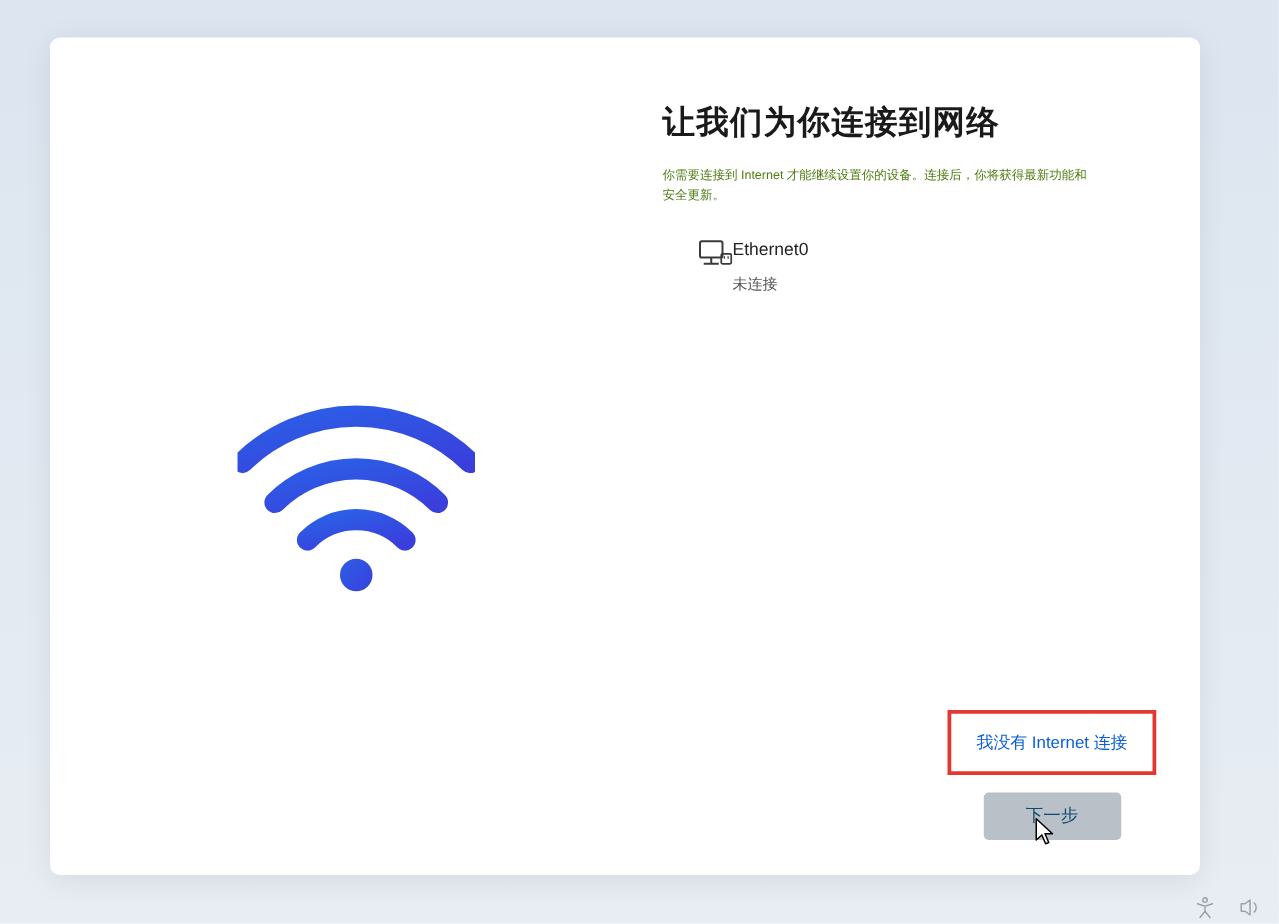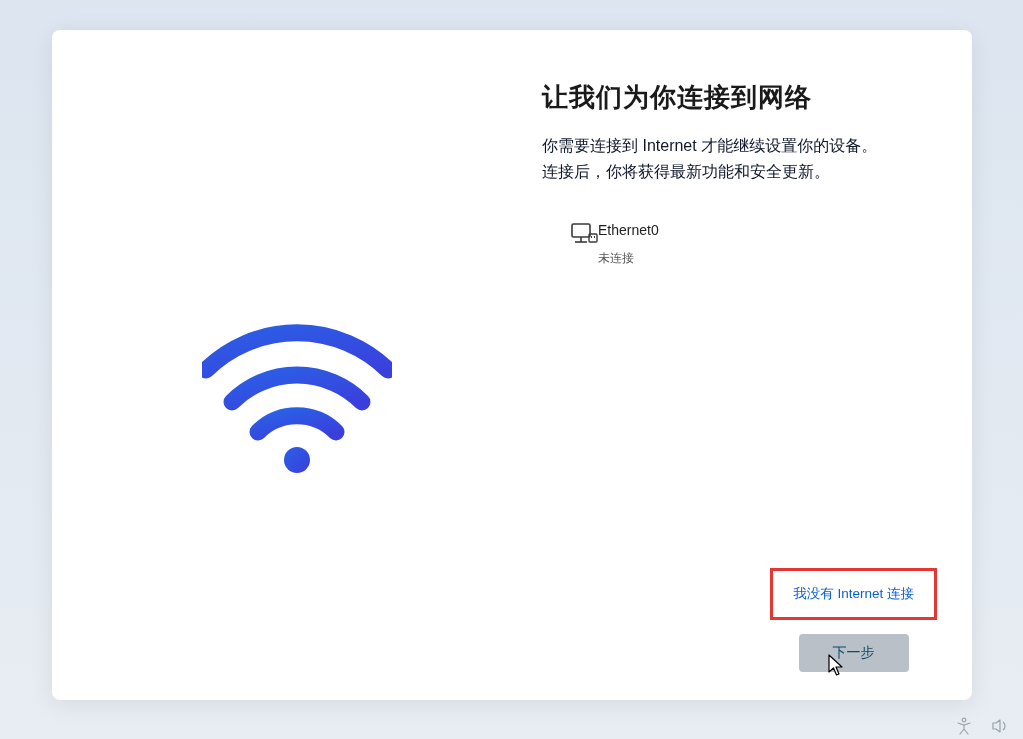--- a/index.html
+++ b/index.html
@@ -6,21 +6,21 @@
     body {
       width: 1023px;
       height: 739px;
       background: linear-gradient(180deg, #dce5f0 0%, #e8edf3 100%);
       font-family: "Segoe UI", "Microsoft YaHei", sans-serif;
       position: relative;
       overflow: hidden;
     }
     .panel {
       position: absolute;
-      left: 52px;
+      left: 40px;
       top: 30px;
       width: 920px;
       height: 670px;
       background: #ffffff;
       border-radius: 8px;
       box-shadow: 0 4px 24px rgba(0,0,0,0.08);
       display: flex;
     }
     .left-col {
       width: 50%;
@@ -38,24 +38,24 @@
     }
     .wifi-illustration svg { display: block; }
     h1.title {
       font-size: 26px;
       font-weight: 600;
       color: #1a1a1a;
       margin-bottom: 18px;
       letter-spacing: 1px;
     }
     .subtitle {
-      font-size: 16px;
-      color: #0f172a;
+      font-size: 10px;
+      color: #4d7c0f;
       line-height: 1.6;
-      margin-bottom: 30px;
+      margin-bottom: 18px;
       max-width: 340px;
     }
     .network-item {
       display: flex;
       align-items: flex-start;
       gap: 0;
       padding: 8px 4px;
       margin-left: 24px;
       cursor: pointer;
       border-radius: 4px;

